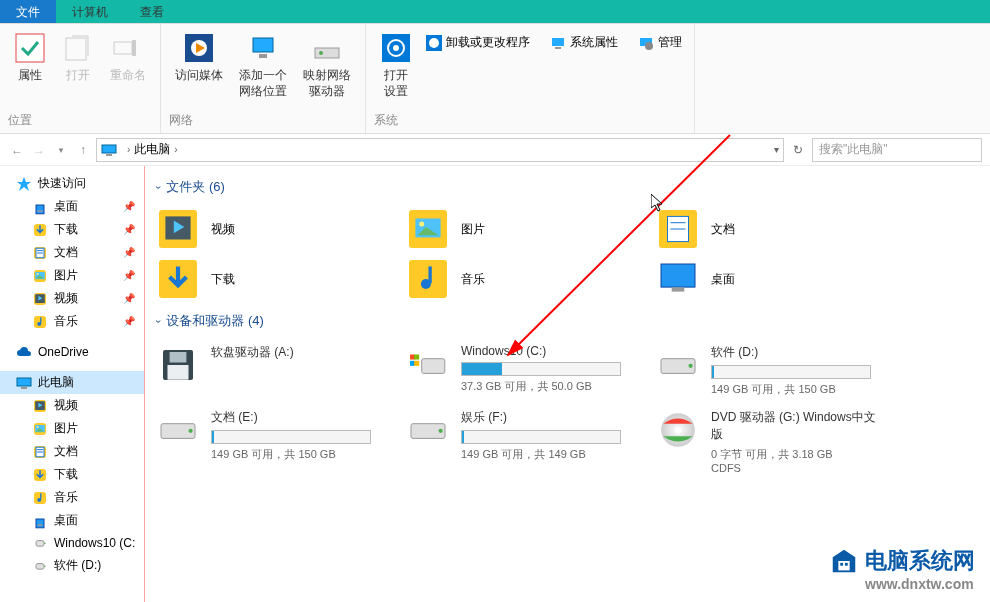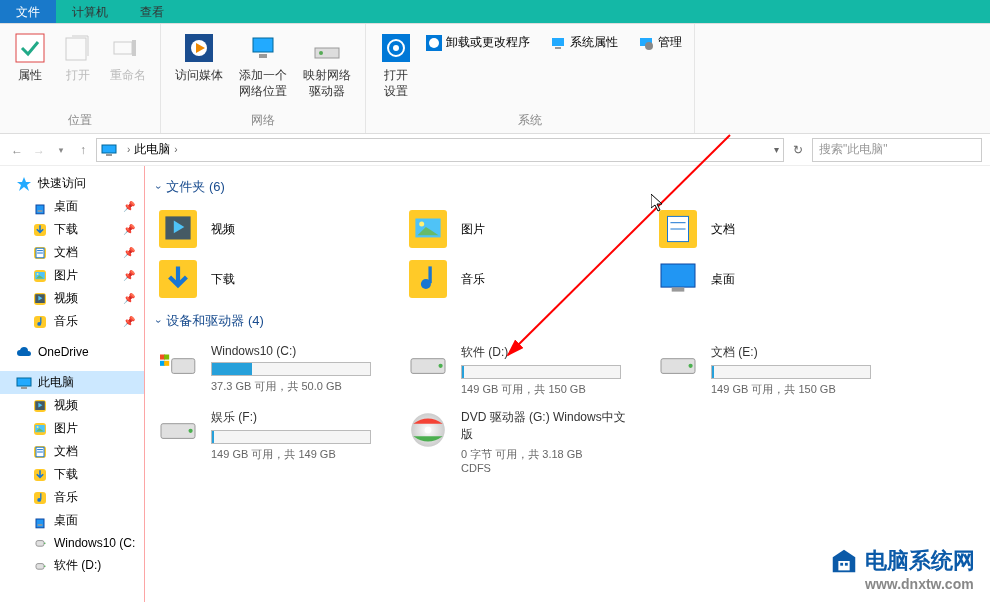--- a/index.html
+++ b/index.html
@@ -7,21 +7,21 @@
     
     
     .tabbar { height: 24px; background: #14b8a6; border-bottom: 1px solid #ddd; display: flex; }
     .tab { padding: 4px 16px; color: #333; cursor: default; }
     .tab.active { background: #1979ca; color: #fff; }
     
     
     .ribbon { height: 110px; background: #fafafa; border-bottom: 1px solid #ddd; display: flex; }
     .ribbon-group { padding: 4px 8px; display: flex; flex-direction: column; border-right: 1px solid #e5e5e5; }
     .ribbon-items { display: flex; gap: 4px; flex: 1; align-items: flex-start; }
-    .ribbon-label { text-align: center; color: #888; font-size: 12px; padding-top: 2px; }
+    .ribbon-label { text-align: left; color: #888; font-size: 12px; padding-top: 2px; }
     .ribbon-btn { display: flex; flex-direction: column; align-items: center; padding: 4px 6px; cursor: default; }
     .ribbon-btn-icon { width: 32px; height: 32px; margin-bottom: 4px; display: flex; align-items: center; justify-content: center; }
     .ribbon-btn-text { font-size: 12px; color: #333; text-align: center; line-height: 1.3; }
     .ribbon-btn.disabled .ribbon-btn-text { color: #bbb; }
     .system-list { display: flex; flex-direction: row; gap: 12px; padding-top: 4px; }
     .system-item { display: flex; align-items: center; gap: 4px; padding: 2px 4px; }
     .system-item-icon { width: 16px; height: 16px; }
     
     
     .addressbar-row { height: 32px; display: flex; align-items: center; padding: 0 8px; gap: 4px; border-bottom: 1px solid #eee; }
@@ -539,20 +539,37 @@
     </div>
     <div class="folder-grid" id="drive-grid">
         <div class="drive-item">
           <div class="drive-icon"><svg viewBox="0 0 42 42" width="42" height="42">
               <defs>
                 <radialGradient id="dvdg">
                   <stop offset="0%" stop-color="#fff"></stop>
                   <stop offset="100%" stop-color="#ccc"></stop>
                 </radialGradient>
               </defs>
+              <rect x="6" y="6" width="30" height="30" fill="#37474f" rx="2"></rect>
+              <rect x="12.6" y="8" width="16.8" height="10.5" fill="#b0bec5"></rect>
+              <rect x="10.5" y="21" width="21" height="14.7" fill="#eceff1"></rect>
+            </svg></div>
+          <div class="drive-info">
+            <div class="drive-name">软盘驱动器 (A:)</div>
+            <div class="drive-text"></div>
+          </div>
+        </div>
+        <div class="drive-item">
+          <div class="drive-icon"><svg viewBox="0 0 42 42" width="42" height="42">
+              <defs>
+                <radialGradient id="dvdg">
+                  <stop offset="0%" stop-color="#fff"></stop>
+                  <stop offset="100%" stop-color="#ccc"></stop>
+                </radialGradient>
+              </defs>
               <rect x="14.7" y="14.7" width="23.1" height="14.7" fill="#e0e0e0" stroke="#999" rx="2"></rect>
               <rect x="3" y="10.5" width="5.04" height="5.04" fill="#f25022"></rect>
               <rect x="7.140000000000001" y="10.5" width="5.04" height="5.04" fill="#7fba00"></rect>
               <rect x="3" y="16.8" width="5.04" height="5.04" fill="#00a4ef"></rect>
               <rect x="7.140000000000001" y="16.8" width="5.04" height="5.04" fill="#ffb900"></rect>
             </svg></div>
           <div class="drive-info">
             <div class="drive-name">Windows10 (C:)</div>
             <div class="drive-bar">
               <div class="drive-bar-fill" style="width:25%"></div>

